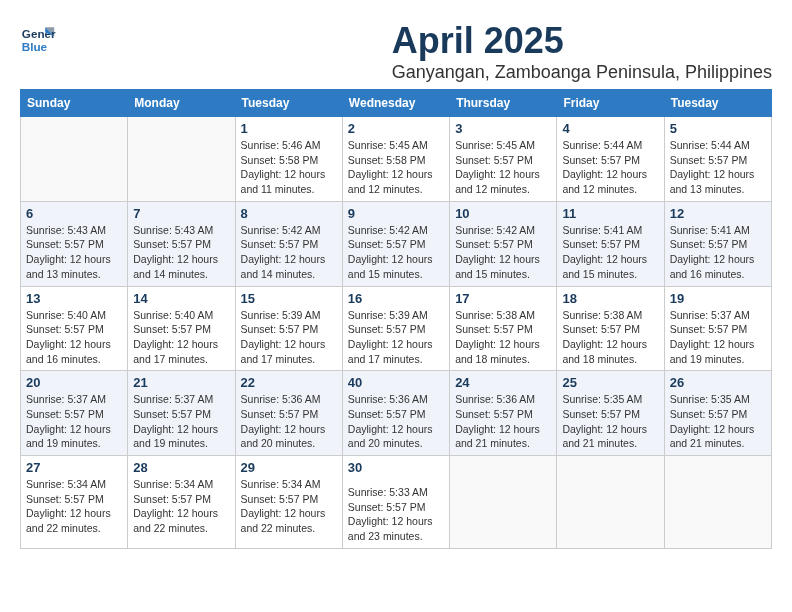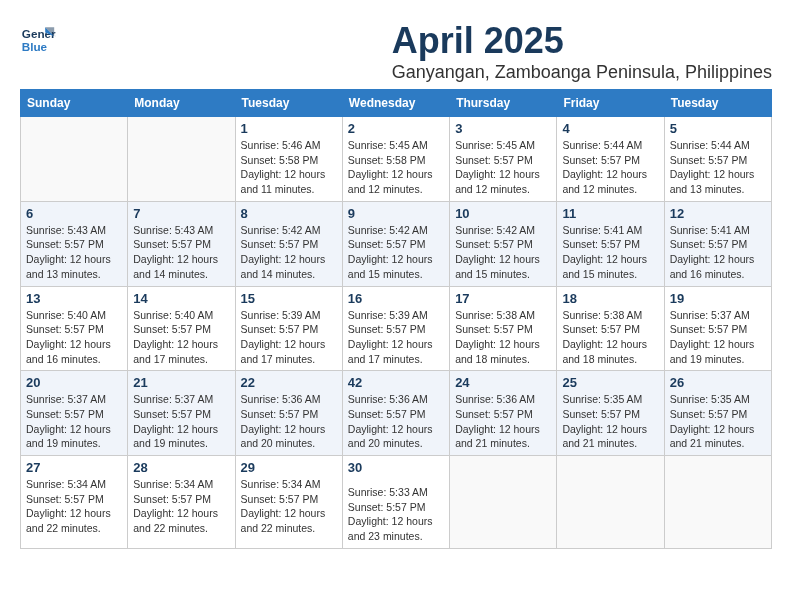--- a/index.html
+++ b/index.html
@@ -247,21 +247,21 @@
 Sunset: 5:57 PM
 Daylight: 12 hours and 19 minutes.</div>
         </td>
         <td>
           <span class="day-num">22</span>
           <div class="day-info" style="white-space: pre-line;">Sunrise: 5:36 AM
 Sunset: 5:57 PM
 Daylight: 12 hours and 20 minutes.</div>
         </td>
         <td>
-          <span class="day-num">42</span>
+          <span class="day-num">40</span>
           <div class="day-info" style="white-space: pre-line;">Sunrise: 5:36 AM
 Sunset: 5:57 PM
 Daylight: 12 hours and 20 minutes.</div>
         </td>
         <td>
           <span class="day-num">24</span>
           <div class="day-info" style="white-space: pre-line;">Sunrise: 5:36 AM
 Sunset: 5:57 PM
 Daylight: 12 hours and 21 minutes.</div>
         </td>

